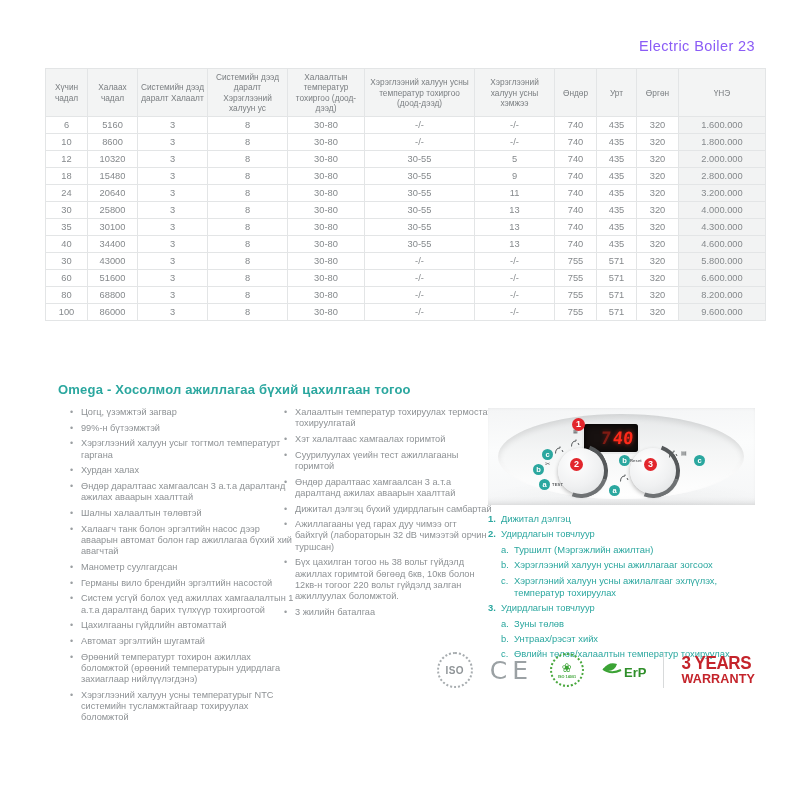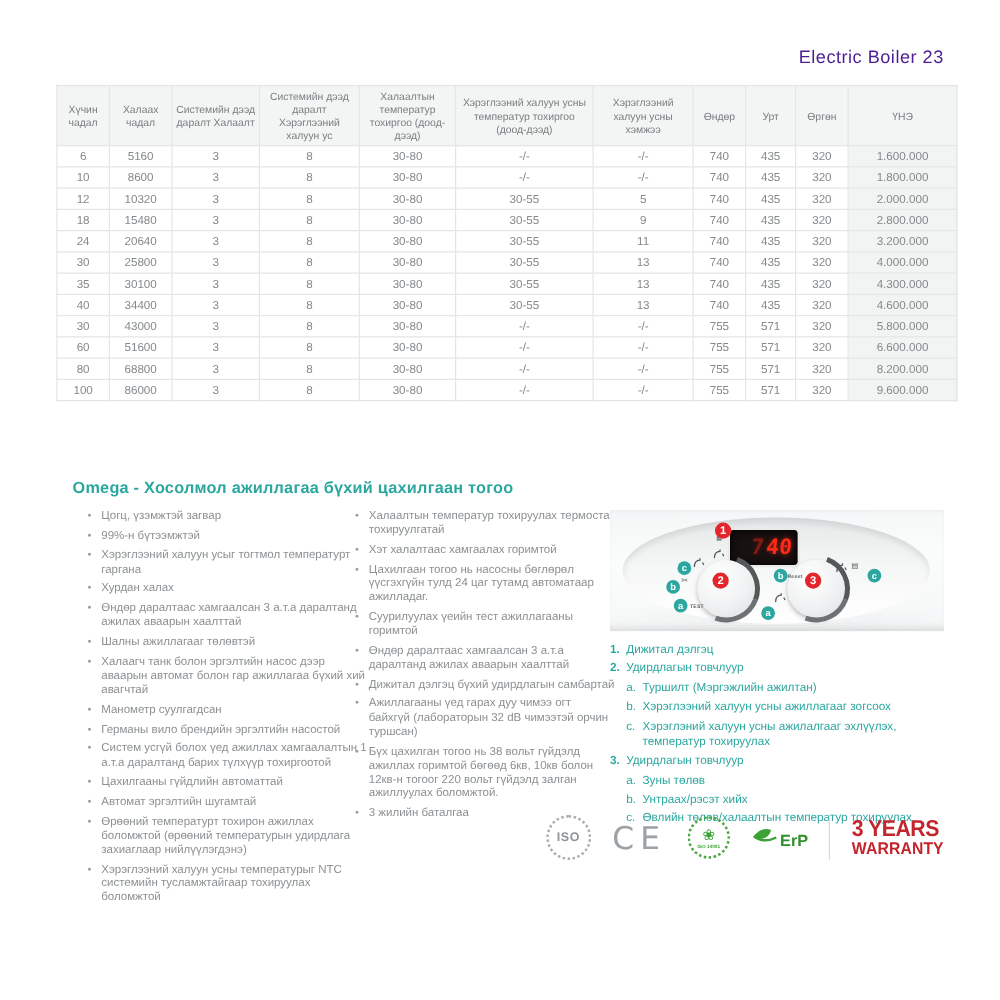--- a/index.html
+++ b/index.html
@@ -3,21 +3,21 @@
 <meta charset="utf-8">
 <style>
   :root{
     --teal:#2BA79F; --red:#E2262C; --warranty-red:#C4242B; --display-red:#FF2A1A;
     --logo-green:#3BA335; --logo-gray:#9BA1A4;
   }
   *{margin:0;padding:0;box-sizing:border-box;}
   html,body{width:800px;height:800px;background:#ffffff;overflow:hidden;}
   body{font-family:"Liberation Sans","DejaVu Sans",sans-serif;position:relative;color:#85898c;}
 
-  .page-title{position:absolute;top:38px;right:45px;font-size:14.5px;color:#4c1d95;letter-spacing:.4px;}
+  .page-title{position:absolute;top:38px;right:45px;font-size:14.5px;color:#8b5cf6;letter-spacing:.4px;}
 
   
   table.spec{position:absolute;left:45px;top:68px;width:710px;border-collapse:collapse;table-layout:fixed;}
   table.spec th, table.spec td{border:1px solid #e3e5e6;text-align:center;vertical-align:middle;font-weight:normal;}
   table.spec thead th{background:#f3f4f4;color:#7a7e81;font-size:8.3px;line-height:1.25;padding:3px 2px;height:46px;}
   table.spec thead tr.units th{height:20px;font-size:8.8px;padding:1px 2px;}
   table.spec td{height:17px;font-size:9.3px;color:#85898c;padding:0 2px;line-height:1;}
   table.spec td.price{background:#f2f3f3;}
   table.spec th:nth-child(1){width:42px;}  table.spec th:nth-child(2){width:50px;}
   table.spec th:nth-child(3){width:70px;}  table.spec th:nth-child(4){width:80px;}
@@ -266,34 +266,33 @@
 </table>
 
 <div class="section-title">Omega - Хосолмол ажиллагаа бүхий цахилгаан тогоо</div>
 
 <ul class="features" id="features-col1">
     <li>Цогц, үзэмжтэй загвар</li>
     <li>99%-н бүтээмжтэй</li>
     <li>Хэрэглээний халуун усыг тогтмол температурт гаргана</li>
     <li>Хурдан халах</li>
     <li>Өндөр даралтаас хамгаалсан 3 а.т.а даралтанд ажилах аваарын хаалттай</li>
-    <li>Шалны ажиллагааг төлөвтэй</li>
+    <li>Шалны халаалтын төлөвтэй</li>
     <li>Халаагч танк болон эргэлтийн насос дээр аваарын автомат болон гар ажиллагаа бүхий хий авагчтай</li>
     <li>Манометр суулгагдсан</li>
     <li>Германы вило брендийн эргэлтийн насостой</li>
     <li>Систем усгүй болох үед ажиллах хамгаалалтын 1 а.т.а даралтанд барих түлхүүр тохиргоотой</li>
     <li>Цахилгааны гүйдлийн автоматтай</li>
     <li>Автомат эргэлтийн шугамтай</li>
     <li>Өрөөний температурт тохирон ажиллах боломжтой (өрөөний температурын удирдлага захиаглаар нийлүүлэгдэнэ)</li>
     <li>Хэрэглээний халуун усны температурыг NTC системийн тусламжтайгаар тохируулах боломжтой</li>
   </ul>
 <ul class="features" id="features-col2">
     <li>Халаалтын температур тохируулах термостат тохируулгатай</li>
     <li>Хэт халалтаас хамгаалах горимтой</li>
-    <li>Цахилгаан тогоо нь насосны бөглөрөл үүсгэхгүйн тулд 24 цаг тутамд автоматаар ажилладаг.</li>
     <li>Суурилуулах үеийн тест ажиллагааны горимтой</li>
     <li>Өндөр даралтаас хамгаалсан 3 а.т.а даралтанд ажилах аваарын хаалттай</li>
     <li>Дижитал дэлгэц бүхий удирдлагын самбартай</li>
     <li>Ажиллагааны үед гарах дуу чимээ огт байхгүй (лабораторын 32 dB чимээтэй орчин туршсан)</li>
     <li>Бүх цахилган тогоо нь 38 вольт гүйдэлд ажиллах горимтой бөгөөд 6кв, 10кв болон 12кв-н тогоог 220 вольт гүйдэлд залган ажиллуулах боломжтой.</li>
     <li>3 жилийн баталгаа</li>
   </ul>
 
 <div class="panel-photo">
   <div class="oval"></div>

